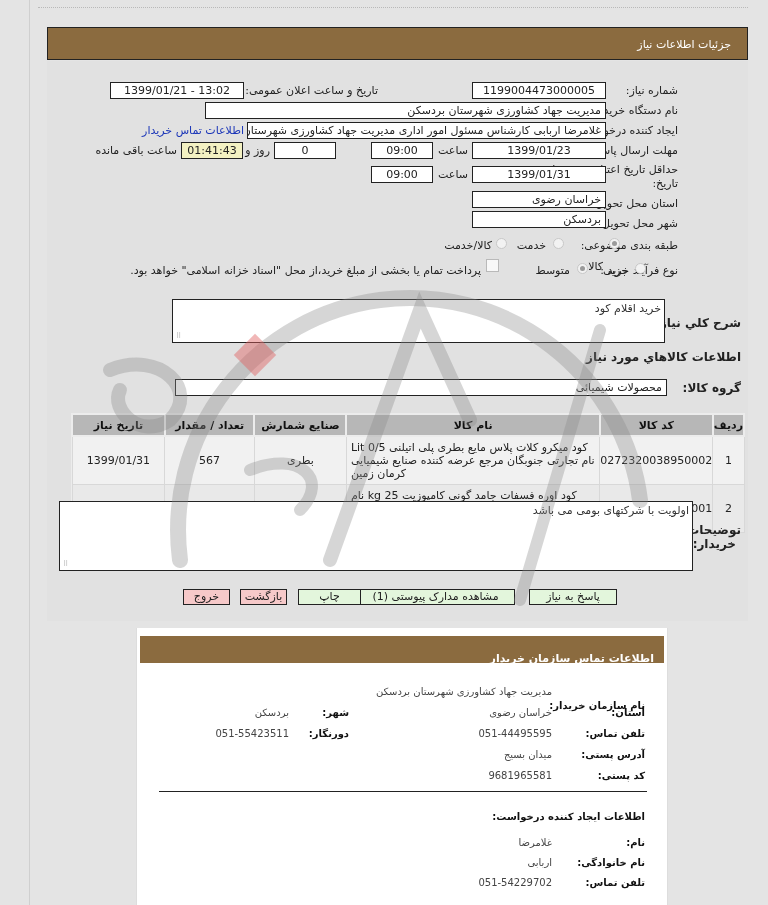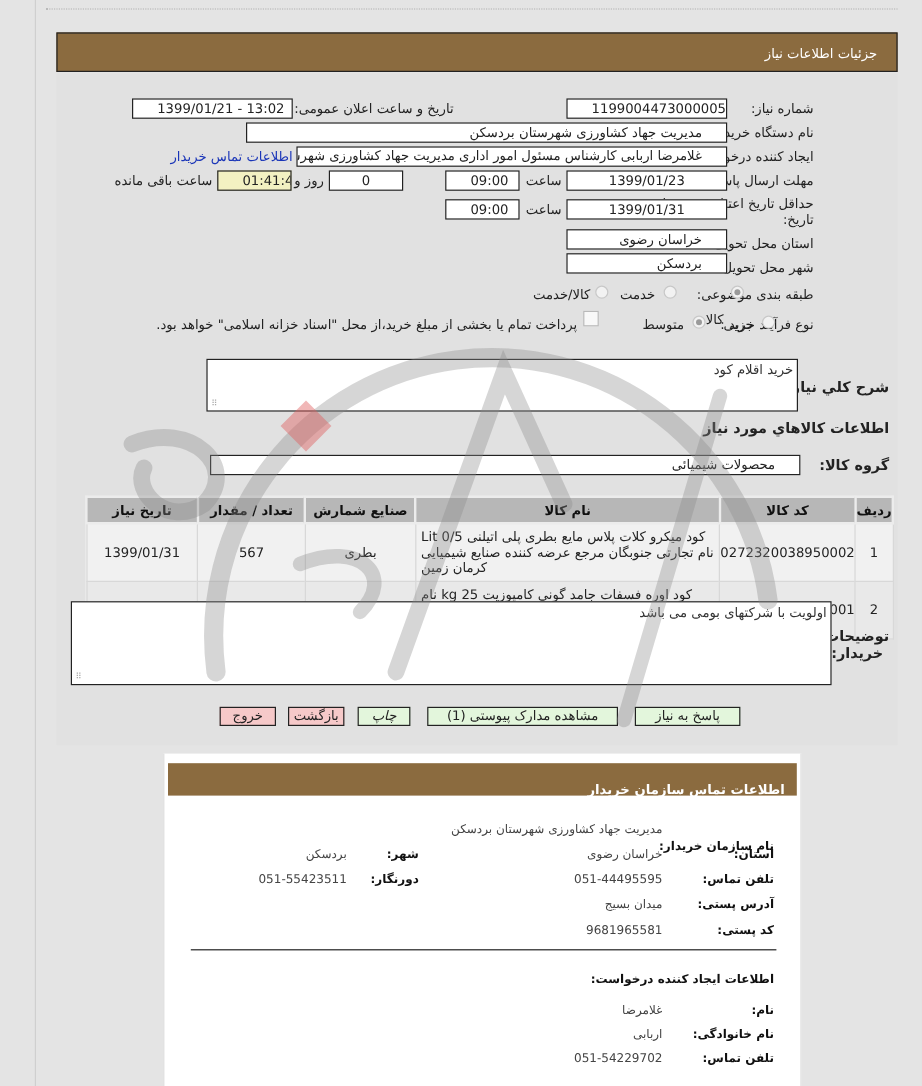--- a/index.html
+++ b/index.html
@@ -19,21 +19,21 @@
     background: #8b6b3f; border: 1px solid #222;
     color: #fff; font-size: 11px; direction: rtl; text-align: right;
     padding: 10px 16px 0 0;
   }
   .form-area { position: absolute; left: 15px; top: 40px; width: 701px; height: 560px; background: #e1e1e1; }
 
   .lbl { position: absolute; direction: rtl; text-align: right; font-size: 11px; color: #222; white-space: nowrap; }
   .lbl.bold { font-weight: bold; font-size: 12px; }
   .box {
     position: absolute; height: 17px; background: #fff; border: 1px solid #222;
-    font-size: 11px; line-height: 15px; padding: 0 20px; white-space: nowrap; overflow: hidden;
+    font-size: 11px; line-height: 15px; padding: 0 4px; white-space: nowrap; overflow: hidden;
   }
   .box.center { text-align: center; }
   .box.rtl { direction: rtl; text-align: right; }
   .box.yellow { background: #f3f1c2; }
   a.link { color: #1a35b8; text-decoration: none; }
 
   .radio { position: absolute; width: 11px; height: 11px; border-radius: 50%; border: 1px solid #c8c8c8; background: #f2f2f2; }
   .radio.on::after { content: ""; position: absolute; left: 2px; top: 2px; width: 5px; height: 5px; border-radius: 50%; background: #9a9a9a; }
   .check { position: absolute; width: 13px; height: 13px; border: 1px solid #b9b9b9; background: #f8f8f8; }
 
@@ -181,21 +181,21 @@
 
 <div class="lbl bold" style="right:27px; top:523px;">توضیحات</div>
 <div class="lbl bold" style="right:32px; top:537px;">خریدار:</div>
 <div class="textarea" style="left:59px; top:501px; width:634px; height:70px;">
   <span>اولویت با شرکتهای بومی می باشد</span>
   <span class="grip">⠿</span>
 </div>
 
 <div class="btn green" style="left:529px; top:589px; width:88px;">پاسخ به نیاز</div>
 <div class="btn green" style="left:356px; top:589px; width:159px;">مشاهده مدارک پیوستی (1)</div>
-<div class="btn green" style="left:298px; top:589px; width:44px;font-style:italic;">چاپ</div>
+<div class="btn green" style="left:298px; top:589px; width:63px;">چاپ</div>
 <div class="btn red" style="left:240px; top:589px; width:47px;">بازگشت</div>
 <div class="btn red" style="left:183px; top:589px; width:47px;">خروج</div>
 
 <div class="contact">
   <div class="contact-head">اطلاعات تماس سازمان خریدار</div>
 
   <div class="c-lbl" style="right:22px; top:58px;margin-top:14px;">نام سازمان خریدار:</div>
   <div class="c-val" style="right:115px; top:58px;">مدیریت جهاد کشاورزی شهرستان بردسکن</div>
 
   <div class="c-lbl" style="right:22px; top:79px;">استان:</div>

